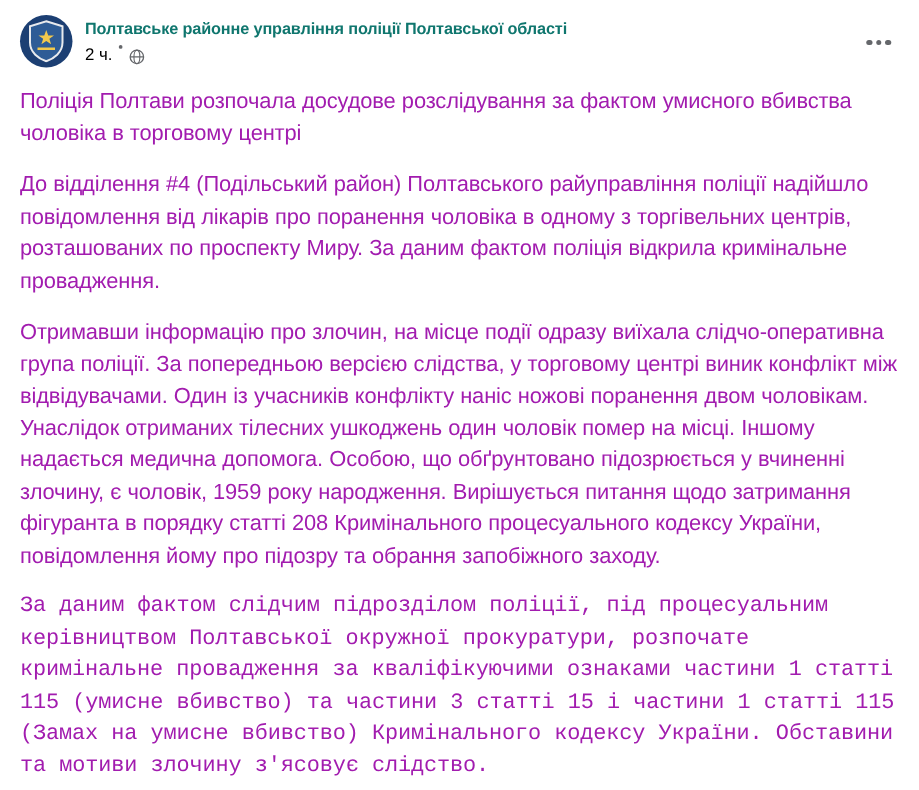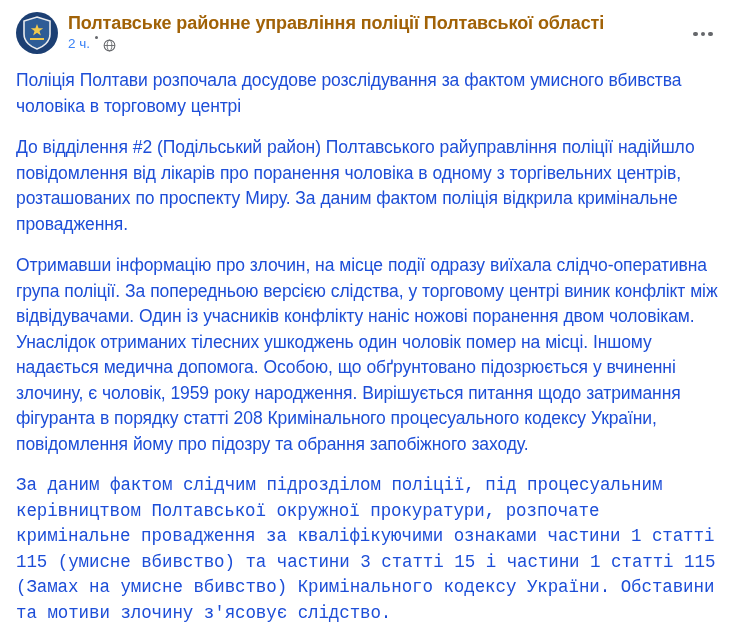--- a/index.html
+++ b/index.html
@@ -40,32 +40,32 @@
     align-items: center;
     justify-content: center;
   }
   .avatar svg { display: block; }
   .header-text {
     flex: 1 1 auto;
     min-width: 0;
     padding-top: 1px;
   }
   .page-name {
-    font-size: 18px;
+    font-size: 13px;
     font-weight: bold;
-    color: #a16207;
+    color: #0f766e;
     line-height: 20px;
     letter-spacing: -0.1px;
     white-space: nowrap;
   }
   .meta-row {
     display: flex;
     gap: 5px;
     margin-top: 3px;
-    color: #3b82f6;
+    color: #000000;
     font-size: 13.5px;
     line-height: 16px;
   }
   .meta-dot {
     width: 3px;
     height: 3px;
     border-radius: 50%;
     background: #65676b;
     display: inline-block;
   }
@@ -93,21 +93,21 @@
     height: 4.5px;
     border-radius: 50%;
     background: #65676b;
   }
   .post-body {
     margin-top: 14px;
   }
   .para {
     font-size: 17.5px;
     line-height: 25.5px;
-    color: #1d4ed8;
+    color: #a21caf;
     margin: 0 0 16px 0;
     letter-spacing: -0.1px;
     word-spacing: 0.2px;
   }
   .para:last-child {
     margin-bottom: 0;
     font-family: Liberation Mono, monospace;
   }
 </style>
 </head>
@@ -145,18 +145,18 @@
     <div class="menu-button">
       <span class="dot"></span>
       <span class="dot"></span>
       <span class="dot"></span>
     </div>
 
   </div>
 
   <div class="post-body">
     <p class="para">Поліція Полтави розпочала досудове розслідування за фактом умисного вбивства чоловіка в торговому центрі</p>
-    <p class="para">До відділення #2 (Подільський район) Полтавського райуправління поліції надійшло повідомлення від лікарів про поранення чоловіка в одному з торгівельних центрів, розташованих по проспекту Миру. За даним фактом поліція відкрила кримінальне провадження.</p>
+    <p class="para">До відділення #4 (Подільський район) Полтавського райуправління поліції надійшло повідомлення від лікарів про поранення чоловіка в одному з торгівельних центрів, розташованих по проспекту Миру. За даним фактом поліція відкрила кримінальне провадження.</p>
     <p class="para">Отримавши інформацію про злочин, на місце події одразу виїхала слідчо-оперативна група поліції. За попередньою версією слідства, у торговому центрі виник конфлікт між відвідувачами. Один із учасників конфлікту наніс ножові поранення двом чоловікам. Унаслідок отриманих тілесних ушкоджень один чоловік помер на місці. Іншому надається медична допомога. Особою, що обґрунтовано підозрюється у вчиненні злочину, є чоловік, 1959 року народження. Вирішується питання щодо затримання фігуранта в порядку статті 208 Кримінального процесуального кодексу України, повідомлення йому про підозру та обрання запобіжного заходу.</p>
     <p class="para"> За даним фактом слідчим підрозділом поліції, під процесуальним керівництвом Полтавської окружної прокуратури, розпочате кримінальне провадження за кваліфікуючими ознаками частини 1 статті 115 (умисне вбивство) та частини 3 статті 15 і частини 1 статті 115 (Замах на умисне вбивство) Кримінального кодексу України. Обставини та мотиви злочину з'ясовує слідство.</p>
   </div>
 
 </div>
 
 </body></html>

